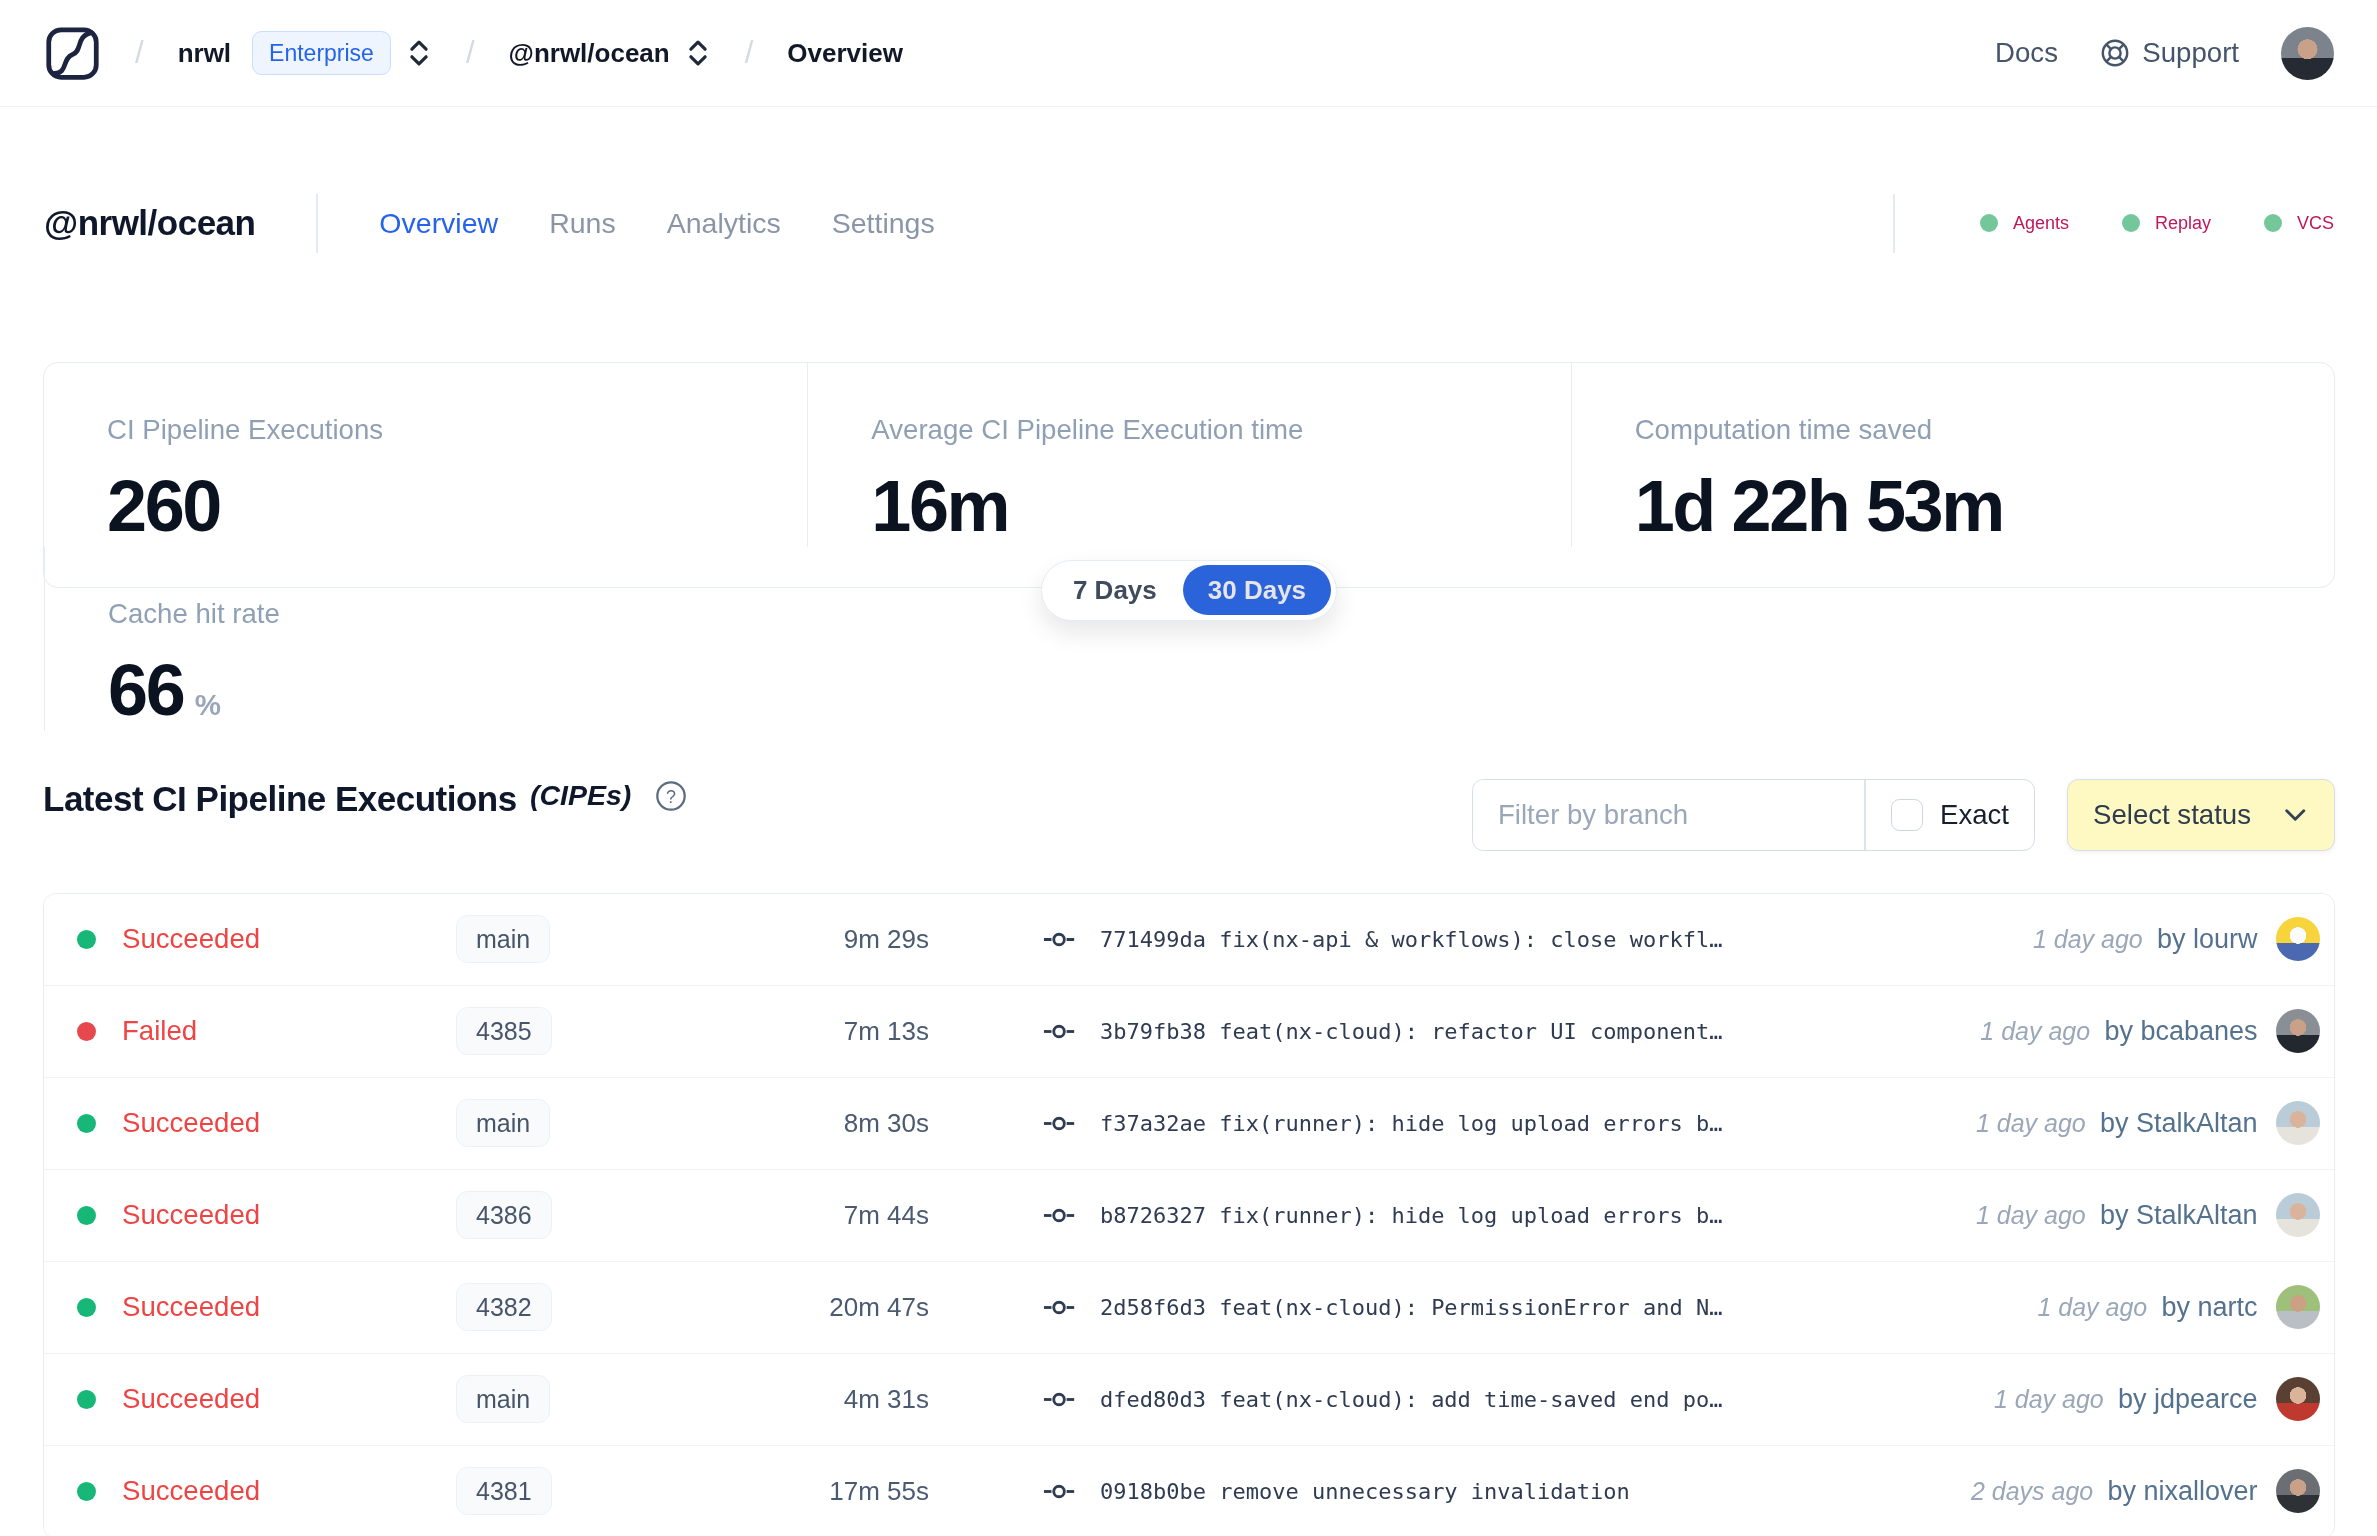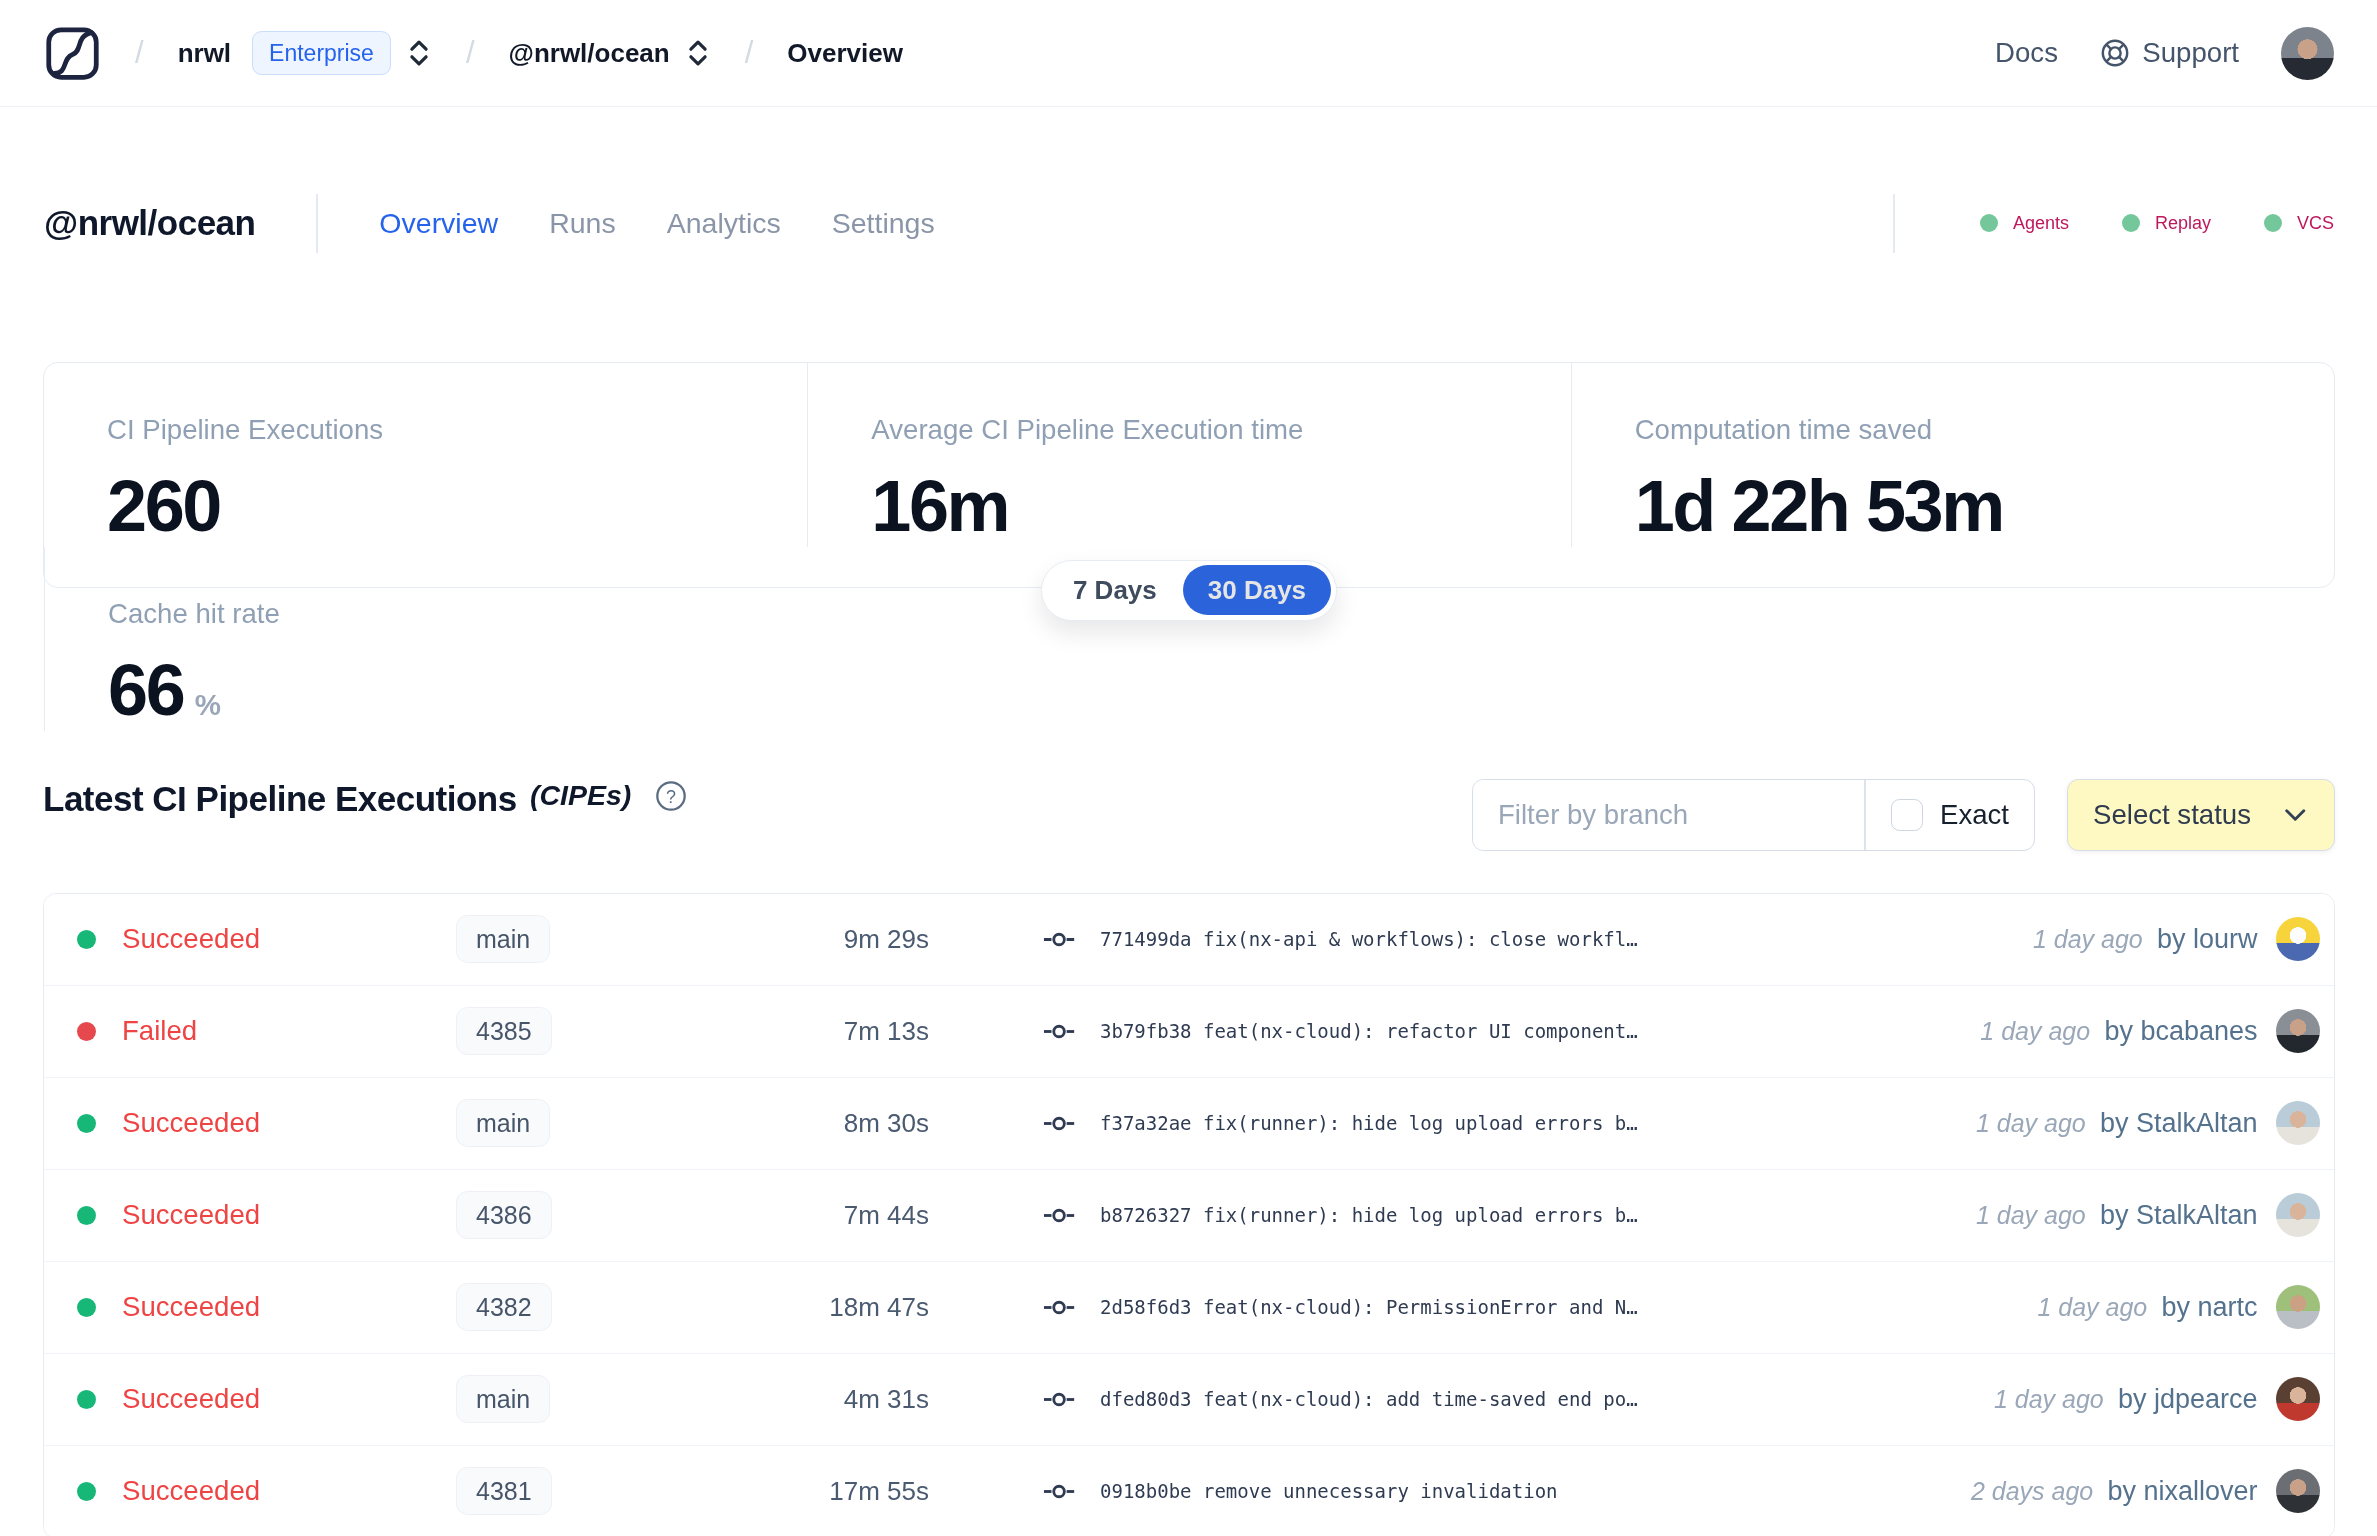--- a/index.html
+++ b/index.html
@@ -82,21 +82,21 @@
   .row { display:flex; align-items:center; height:92px; border-bottom:1.9px solid #f0f3f7; background:#fff; }
   .cell-status { width:369px; flex:0 0 auto; display:flex; align-items:center; padding-left:33px; gap:26px; }
   .status-dot { width:19px; height:19px; border-radius:50%; flex:0 0 auto; }
   .status-txt { font-size:27.6px; font-weight:500; color:#ef4444; }
   .cell-branch { width:238px; flex:0 0 auto; padding-left:43px; }
   .chip { display:inline-block; font-size:25px; color:#475569; background:#f8fafc;
     border:1.9px solid #edf1f6; border-radius:11.4px; padding:8.6px 19px; }
   .cell-duration { width:278px; flex:0 0 auto; text-align:right; font-size:26px; color:#4a5a70; }
   .cell-commit { margin-left:114px; flex:1 1 auto; min-width:0; display:flex; align-items:center; gap:23px;
     overflow:hidden; white-space:nowrap; }
-  .commit-txt { font-family:"DejaVu Sans Mono", monospace; font-size:19px; color:#2f3b52; }
+  .commit-txt { font-family:"DejaVu Sans Mono", monospace; font-size:22px; color:#2f3b52; }
   .cell-meta { margin-left:auto; flex:0 0 auto; display:flex; align-items:center; gap:14.3px; padding-right:14.3px; }
   .time-ago { font-size:25px; font-style:italic; color:#9aa7b8; }
   .author { font-size:27px; color:#54728e; }
   .cell-meta .avatar { margin-left:3.8px; }
 </style>
 </head>
 <body>
 
 <header class="topbar">
   <div class="logo-box">
@@ -325,21 +325,21 @@
   </div>
 
   <div class="row">
     <div class="cell-status">
       <span class="status-dot" style="background: rgb(23, 184, 119);"></span>
       <span class="status-txt">Succeeded</span>
     </div>
     <div class="cell-branch">
       <span class="chip">4382</span>
     </div>
-    <div class="cell-duration">18m 47s</div>
+    <div class="cell-duration">20m 47s</div>
     <div class="cell-commit">
       <svg width="34" height="25" viewBox="0 0 36 26">
         <line x1="1" y1="13" x2="9" y2="13" stroke="#2f3b52" stroke-width="3"></line>
         <circle cx="17" cy="13" r="5.6" fill="none" stroke="#2f3b52" stroke-width="3"></circle>
         <line x1="25" y1="13" x2="33" y2="13" stroke="#2f3b52" stroke-width="3"></line>
       </svg>
       <span class="commit-txt">2d58f6d3 feat(nx-cloud): PermissionError and N…</span>
     </div>
     <div class="cell-meta">
       <span class="time-ago">1 day ago</span>

